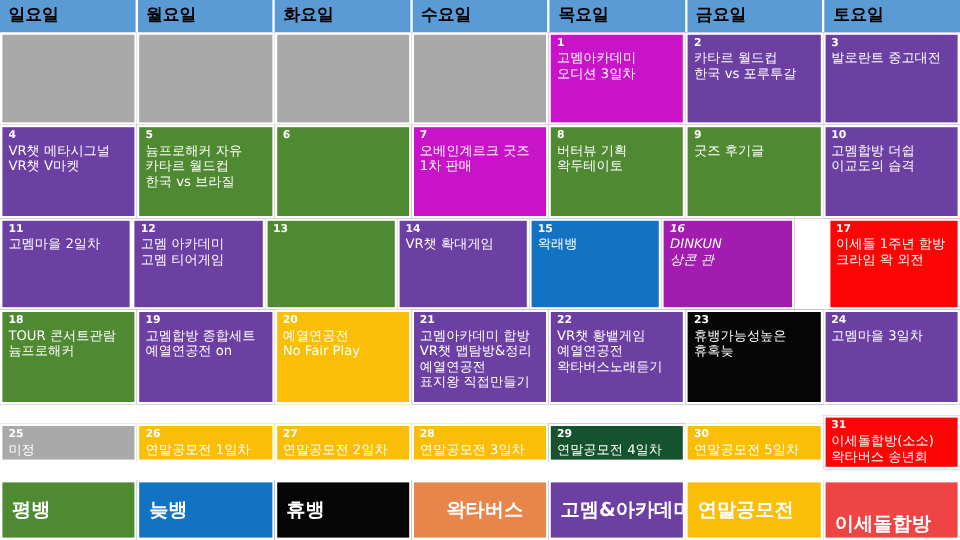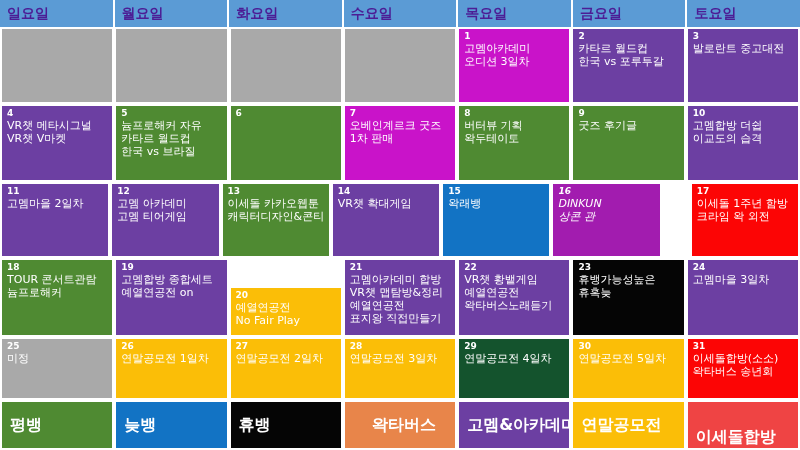--- a/index.html
+++ b/index.html
@@ -22,21 +22,21 @@
   }
   
   .header-row {
     display: flex;
     height: 27px;
     flex: 0 0 27px;
   }
   .header-cell {
     flex: 1 1 0;
     background: #5B9BD5;
-    color: #4c1d95;
+    color: #000000;
     font-weight: bold;
     font-size: 14px;
     line-height: 27px;
     padding-left: 7px;
     box-sizing: border-box;
     border-right: 2px solid #ffffff;
     white-space: nowrap;
     overflow: hidden;
   }
   .header-cell:last-child { border-right: none; }
@@ -44,21 +44,21 @@
   
   .week-row {
     display: flex;
     width: 100%;
     box-sizing: border-box;
   }
   .week-row.r1 { flex: 0 0 77px; height: 77px; }
   .week-row.r2 { flex: 0 0 78px; height: 78px; }
   .week-row.r3 { flex: 0 0 76px; height: 76px; }
   .week-row.r4 { flex: 0 0 79px; height: 79px; }
-  .week-row.r5 { flex: 0 0 63px; height: 63px; }
+  .week-row.r5 { flex: 0 0 63px; height: 63px; align-items: center; }
 
   .day-cell {
     flex: 1 1 0;
     box-sizing: border-box;
     border: 2px solid #ffffff;
     padding: 2px 4px 2px 5px;
     overflow: hidden;
     position: relative;
   }
   .day-num {
@@ -211,24 +211,20 @@
       </div>
       <div class="day-cell" style="background: rgb(108, 63, 162);">
         <span class="day-num txt-light">12</span>
         <span class="day-events">
           <span class="ev txt-light">고멤 아카데미</span>
           <span class="ev txt-light">고멤 티어게임</span>
         </span>
       </div>
       <div class="day-cell" style="background: rgb(79, 138, 50);">
         <span class="day-num txt-light">13</span>
-        <span class="day-events">
-          <span class="ev txt-light">이세돌 카카오웹툰</span>
-          <span class="ev txt-light">캐릭터디자인&amp;콘티</span>
-        </span>
       </div>
       <div class="day-cell" style="background: rgb(108, 63, 162);">
         <span class="day-num txt-light">14</span>
         <span class="day-events">
           <span class="ev txt-light">VR챗 확대게임</span>
         </span>
       </div>
       <div class="day-cell" style="background: rgb(18, 115, 196);">
         <span class="day-num txt-light">15</span>
         <span class="day-events">
@@ -258,21 +254,21 @@
           <span class="ev txt-light">늄프로해커</span>
         </span>
       </div>
       <div class="day-cell" style="background: rgb(108, 63, 162);">
         <span class="day-num txt-light">19</span>
         <span class="day-events">
           <span class="ev txt-light">고멤합방 종합세트</span>
           <span class="ev txt-light">예열연공전 on</span>
         </span>
       </div>
-      <div class="day-cell" style="background: rgb(251, 190, 7); margin-top: 28px;">
+      <div class="day-cell" style="background: rgb(251, 190, 7);">
         <span class="day-num txt-light">20</span>
         <span class="day-events">
           <span class="ev txt-light">예열연공전</span>
           <span class="ev txt-light">No Fair Play</span>
         </span>
       </div>
       <div class="day-cell" style="background: rgb(108, 63, 162);">
         <span class="day-num txt-light">21</span>
         <span class="day-events">
           <span class="ev txt-light">고멤아카데미 합방</span>

